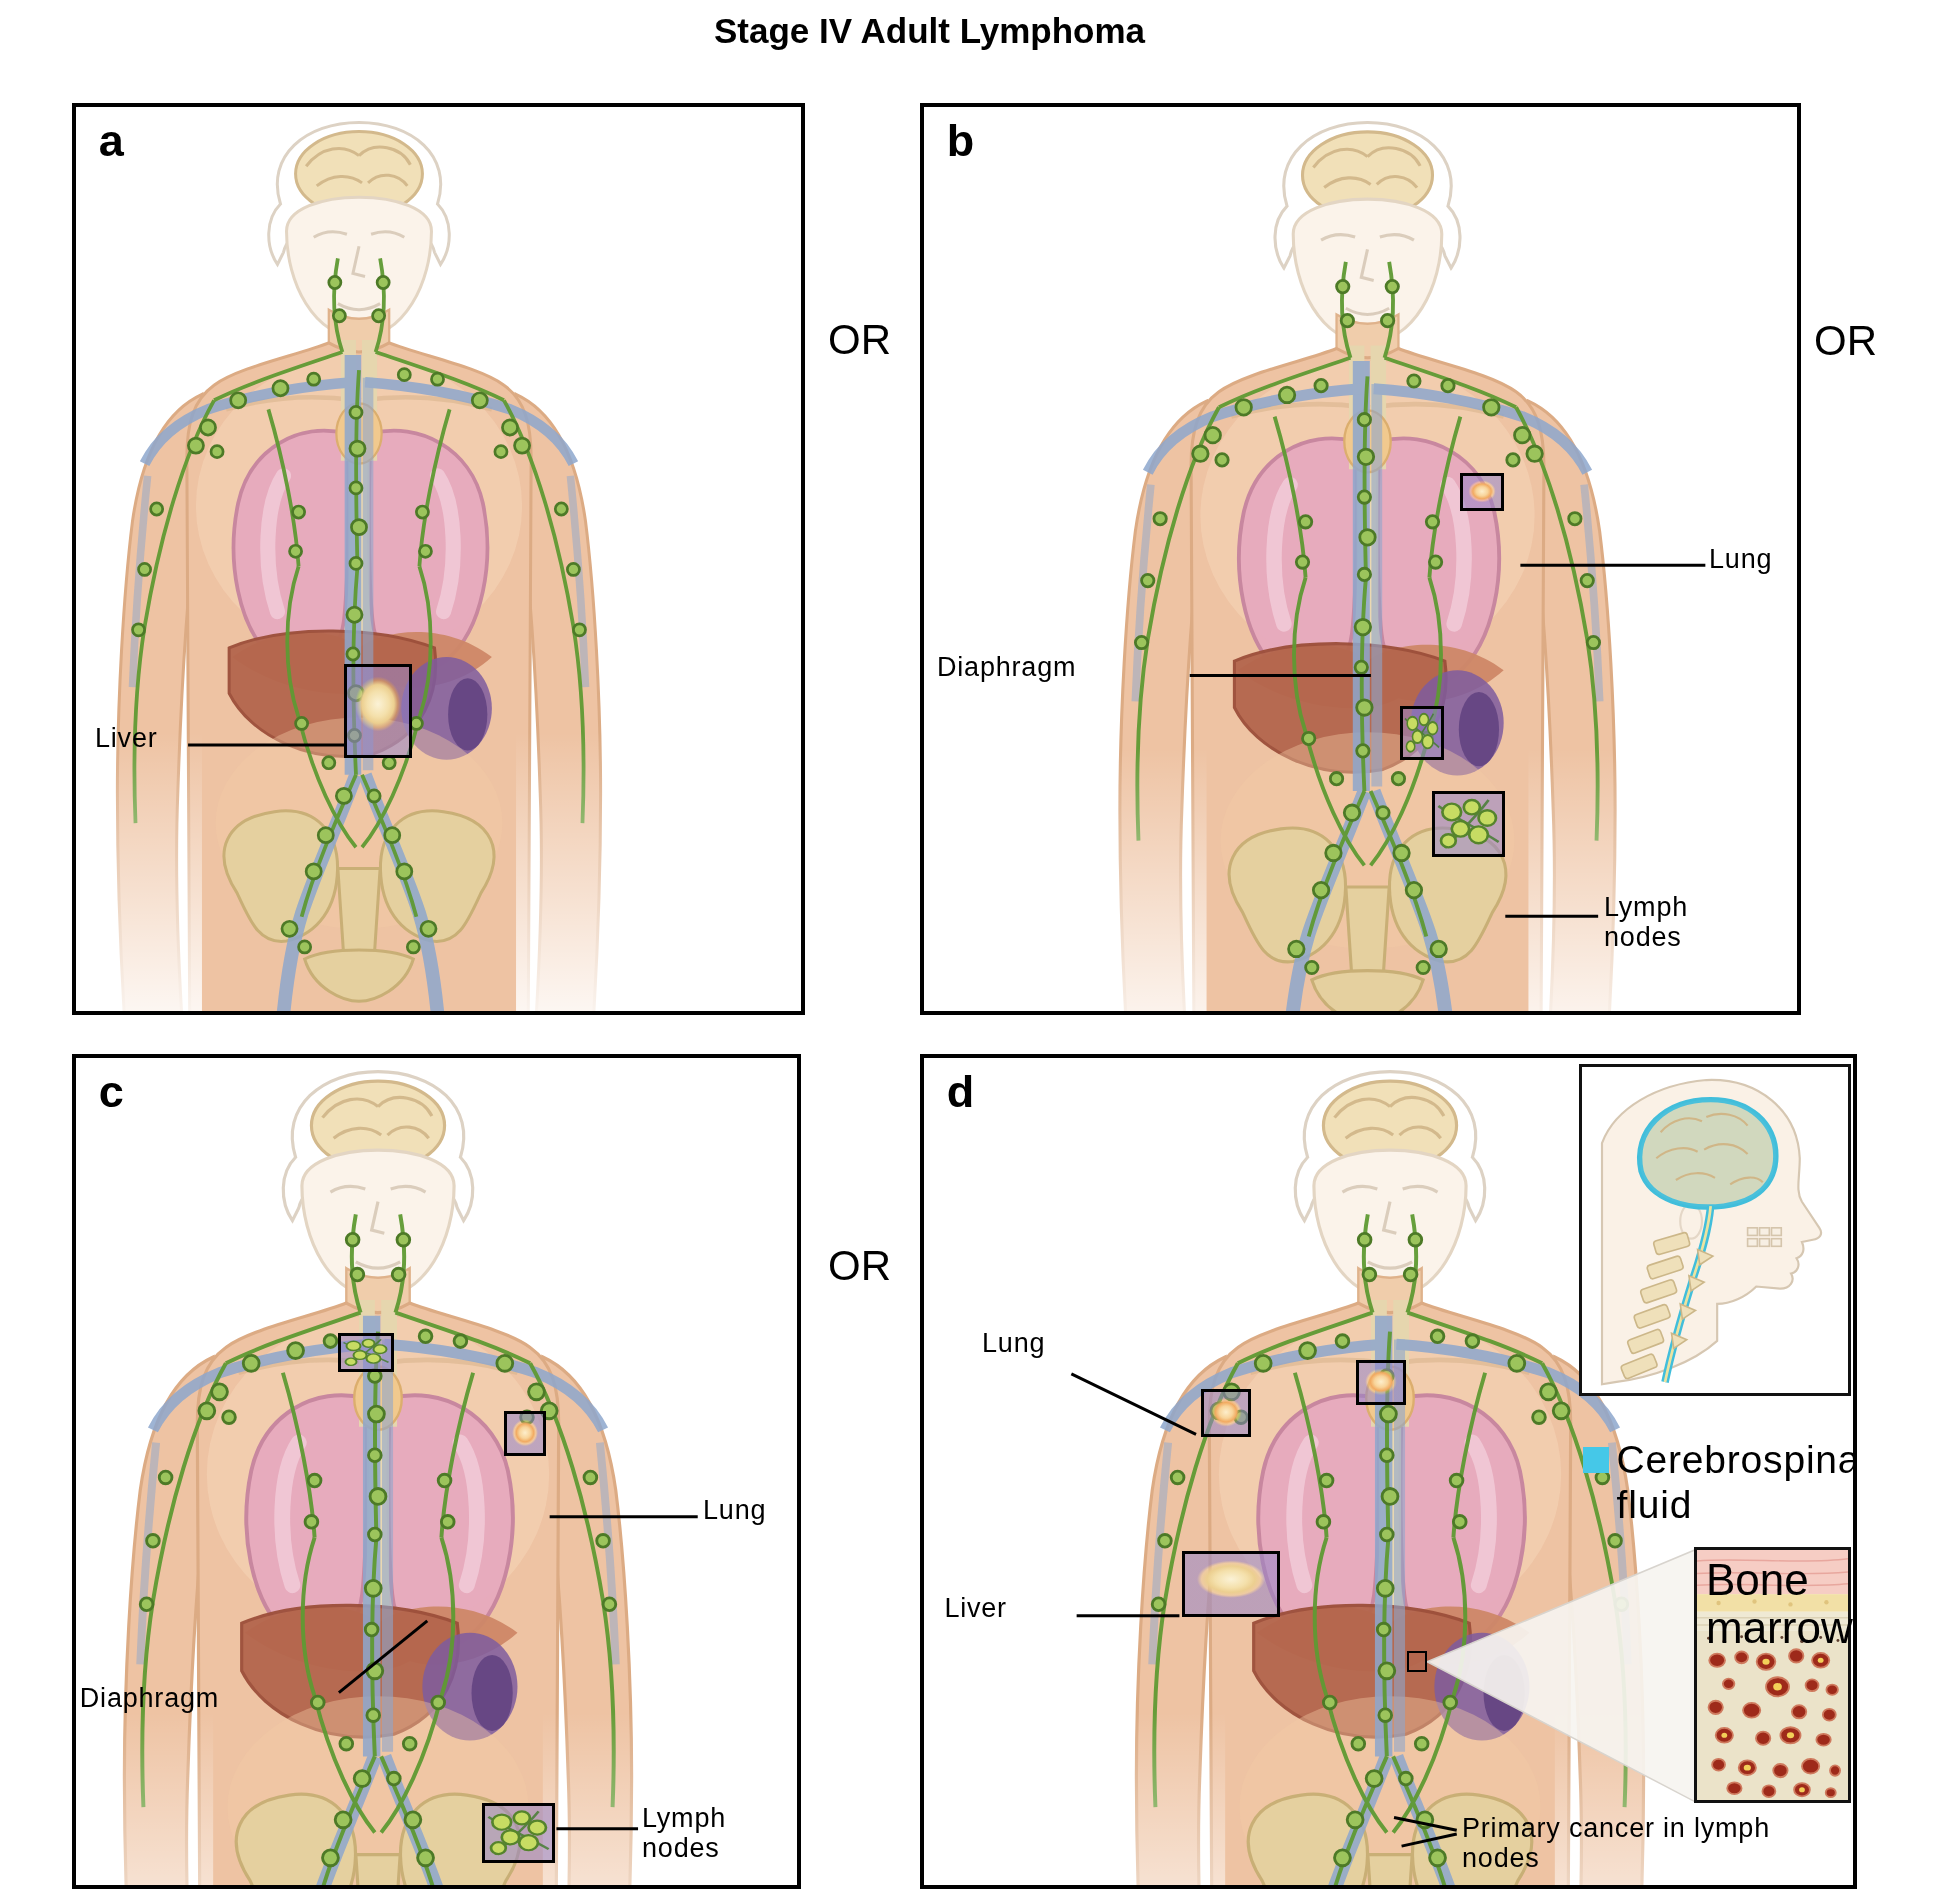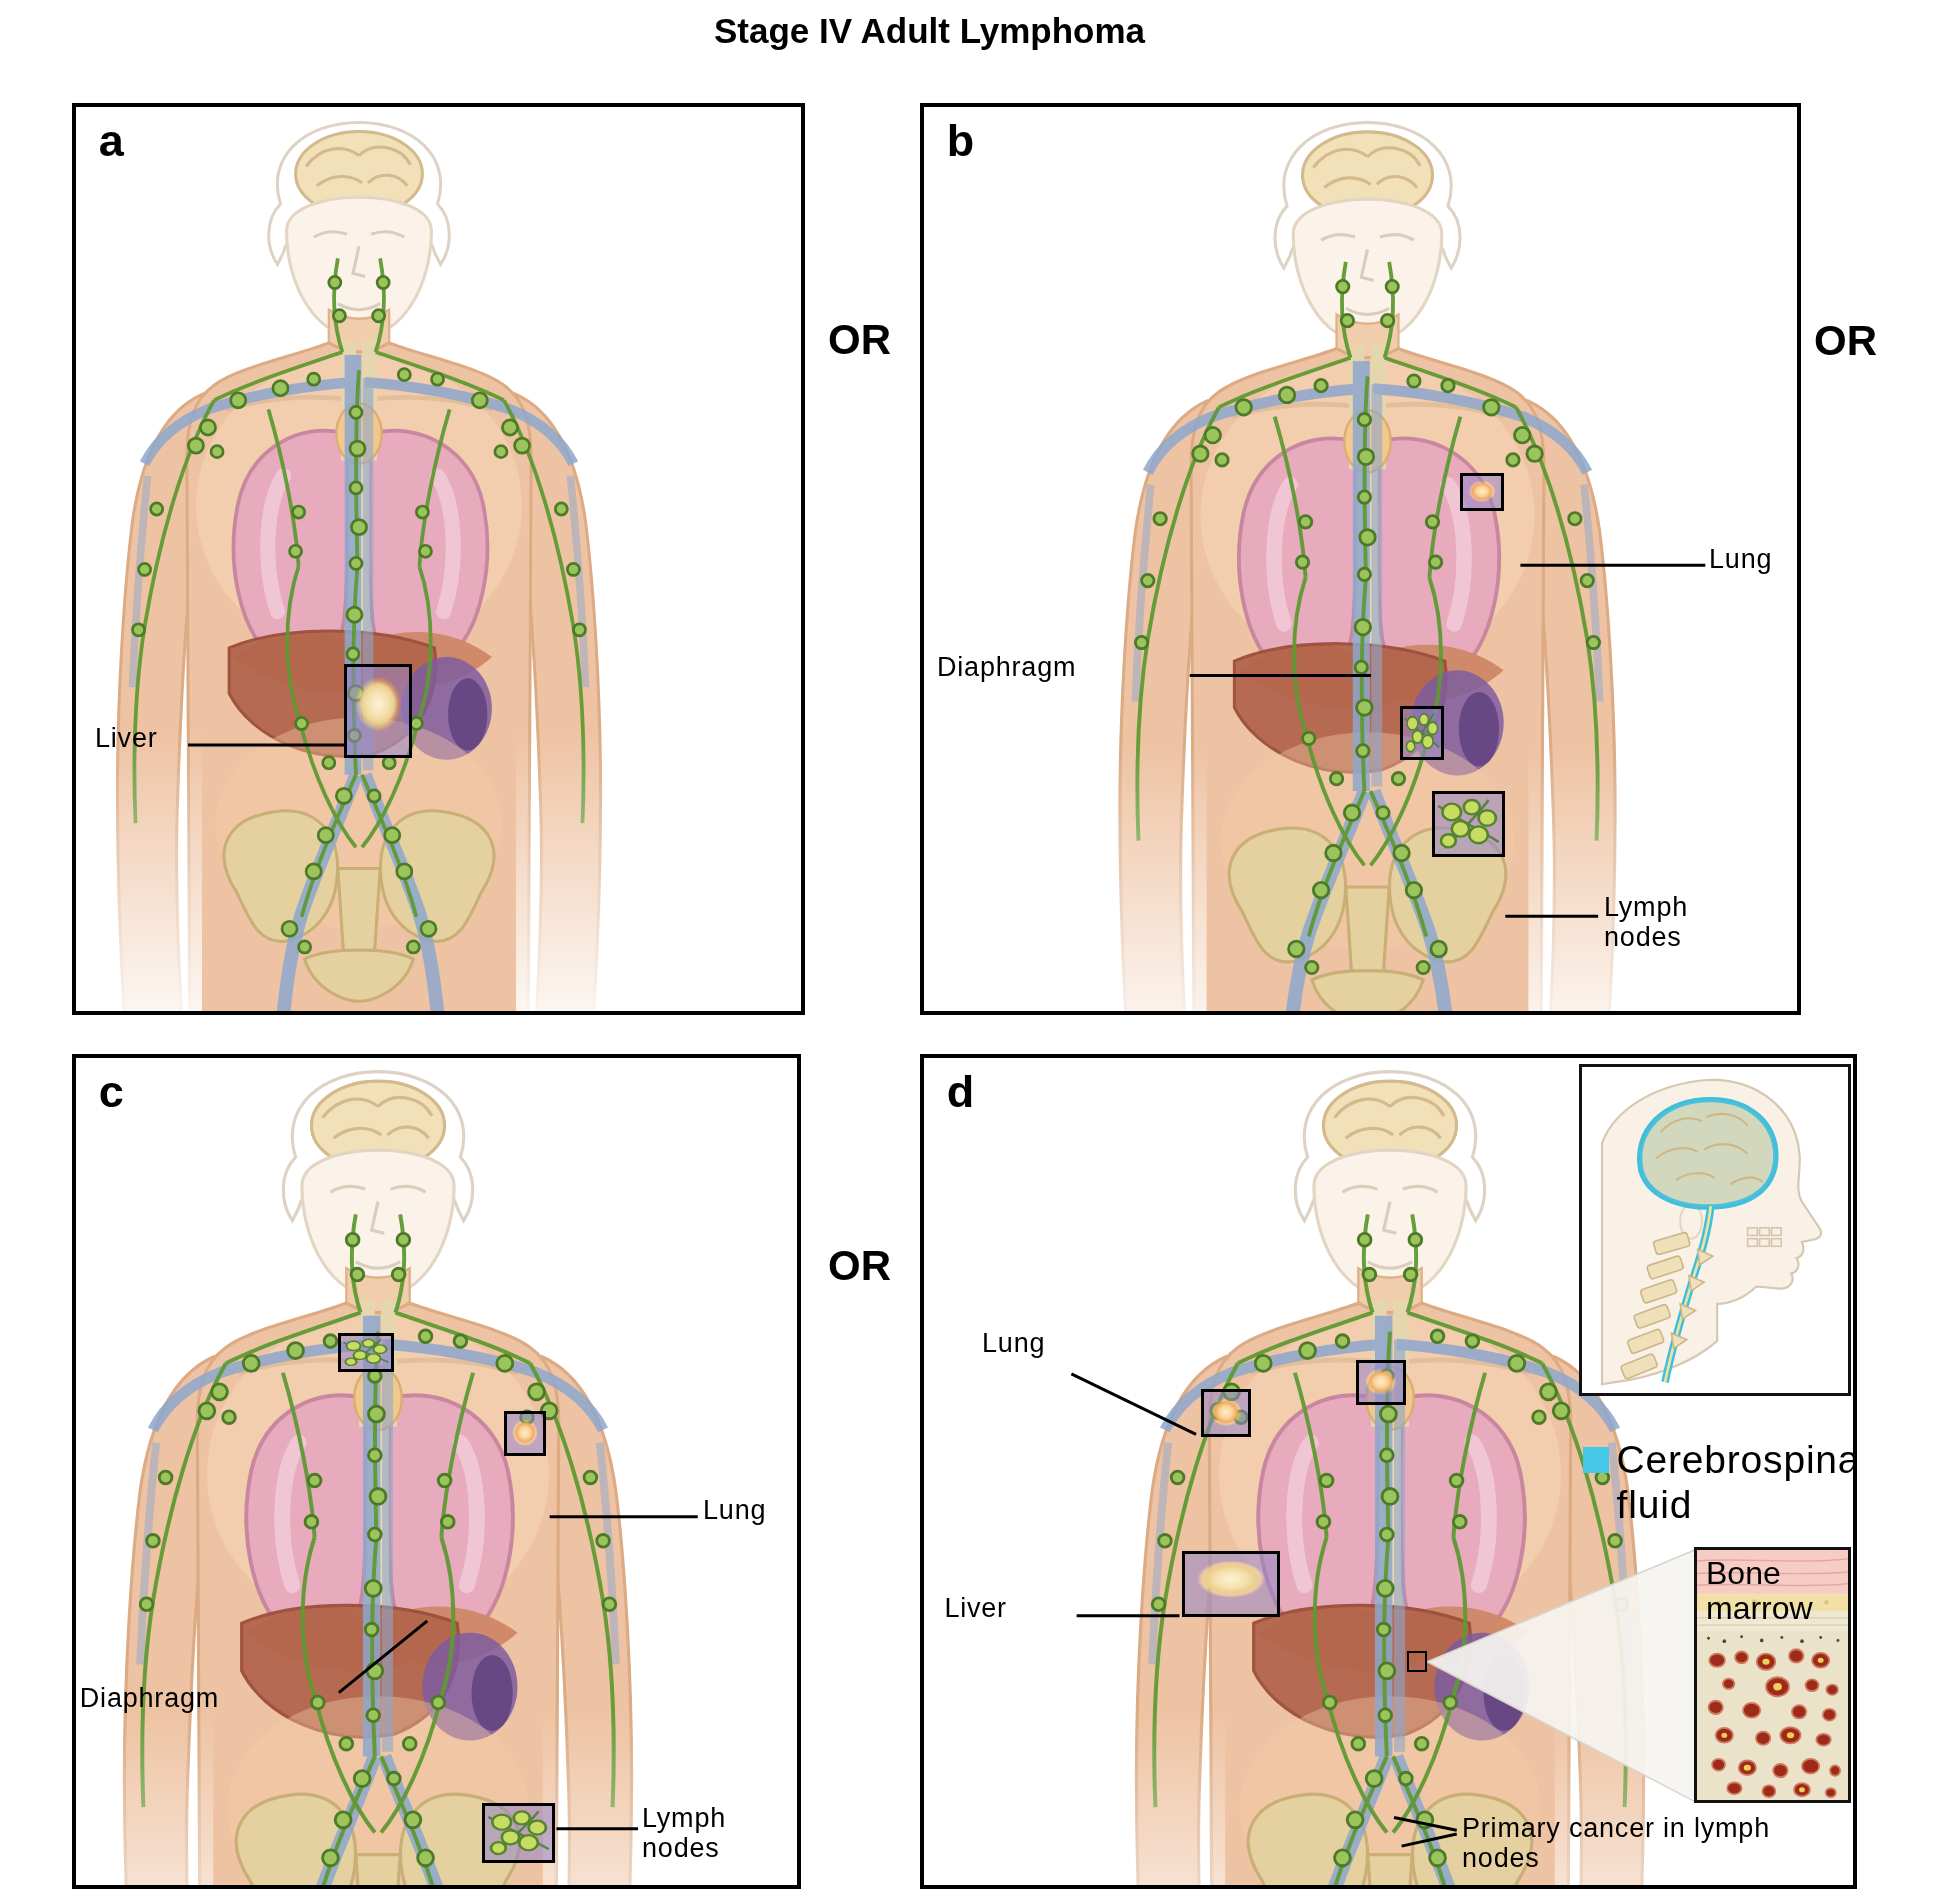--- a/index.html
+++ b/index.html
@@ -31,28 +31,28 @@
   .hl-box.tumor-pale{
     background:
       radial-gradient(closest-side at 50% 42%, #fbf2d6 0%, #f4e0ab 35%, #eccf90 52%,
       rgba(238,216,160,0.35) 64%, rgba(148,132,202,0.55) 74%, rgba(148,132,202,0.55) 100%);
   }
   .hl-box svg{width:100%;height:100%;display:block;}
   .ann-label{
     position:absolute;font-size:27px;letter-spacing:0.8px;line-height:1.12;z-index:5;
   }
   .or-label{
-    position:absolute;font-size:42px;font-weight:bold;z-index:6;white-space:nowrap;
+    position:absolute;font-size:42px;font-weight:normal;z-index:6;white-space:nowrap;
   }
   .inset{
     position:absolute;border:3.8px solid #111;box-sizing:border-box;background:#fff;z-index:4;
   }
   .inset > svg{width:100%;height:100%;display:block;}
   .bm-label{
-    position:absolute;left:9px;top:6px;font-size:32px;line-height:1.1;z-index:5;
+    position:absolute;left:9px;top:6px;font-size:44px;line-height:1.1;z-index:5;
   }
   .legend{
     position:absolute;display:flex;align-items:flex-start;z-index:5;
     font-size:39px;line-height:1.15;letter-spacing:0.8px;
   }
   .legend-swatch{width:26px;height:26px;margin:9px 7.6px 0 0;flex:0 0 auto;}
 </style>
 </head>
 <body>
 

